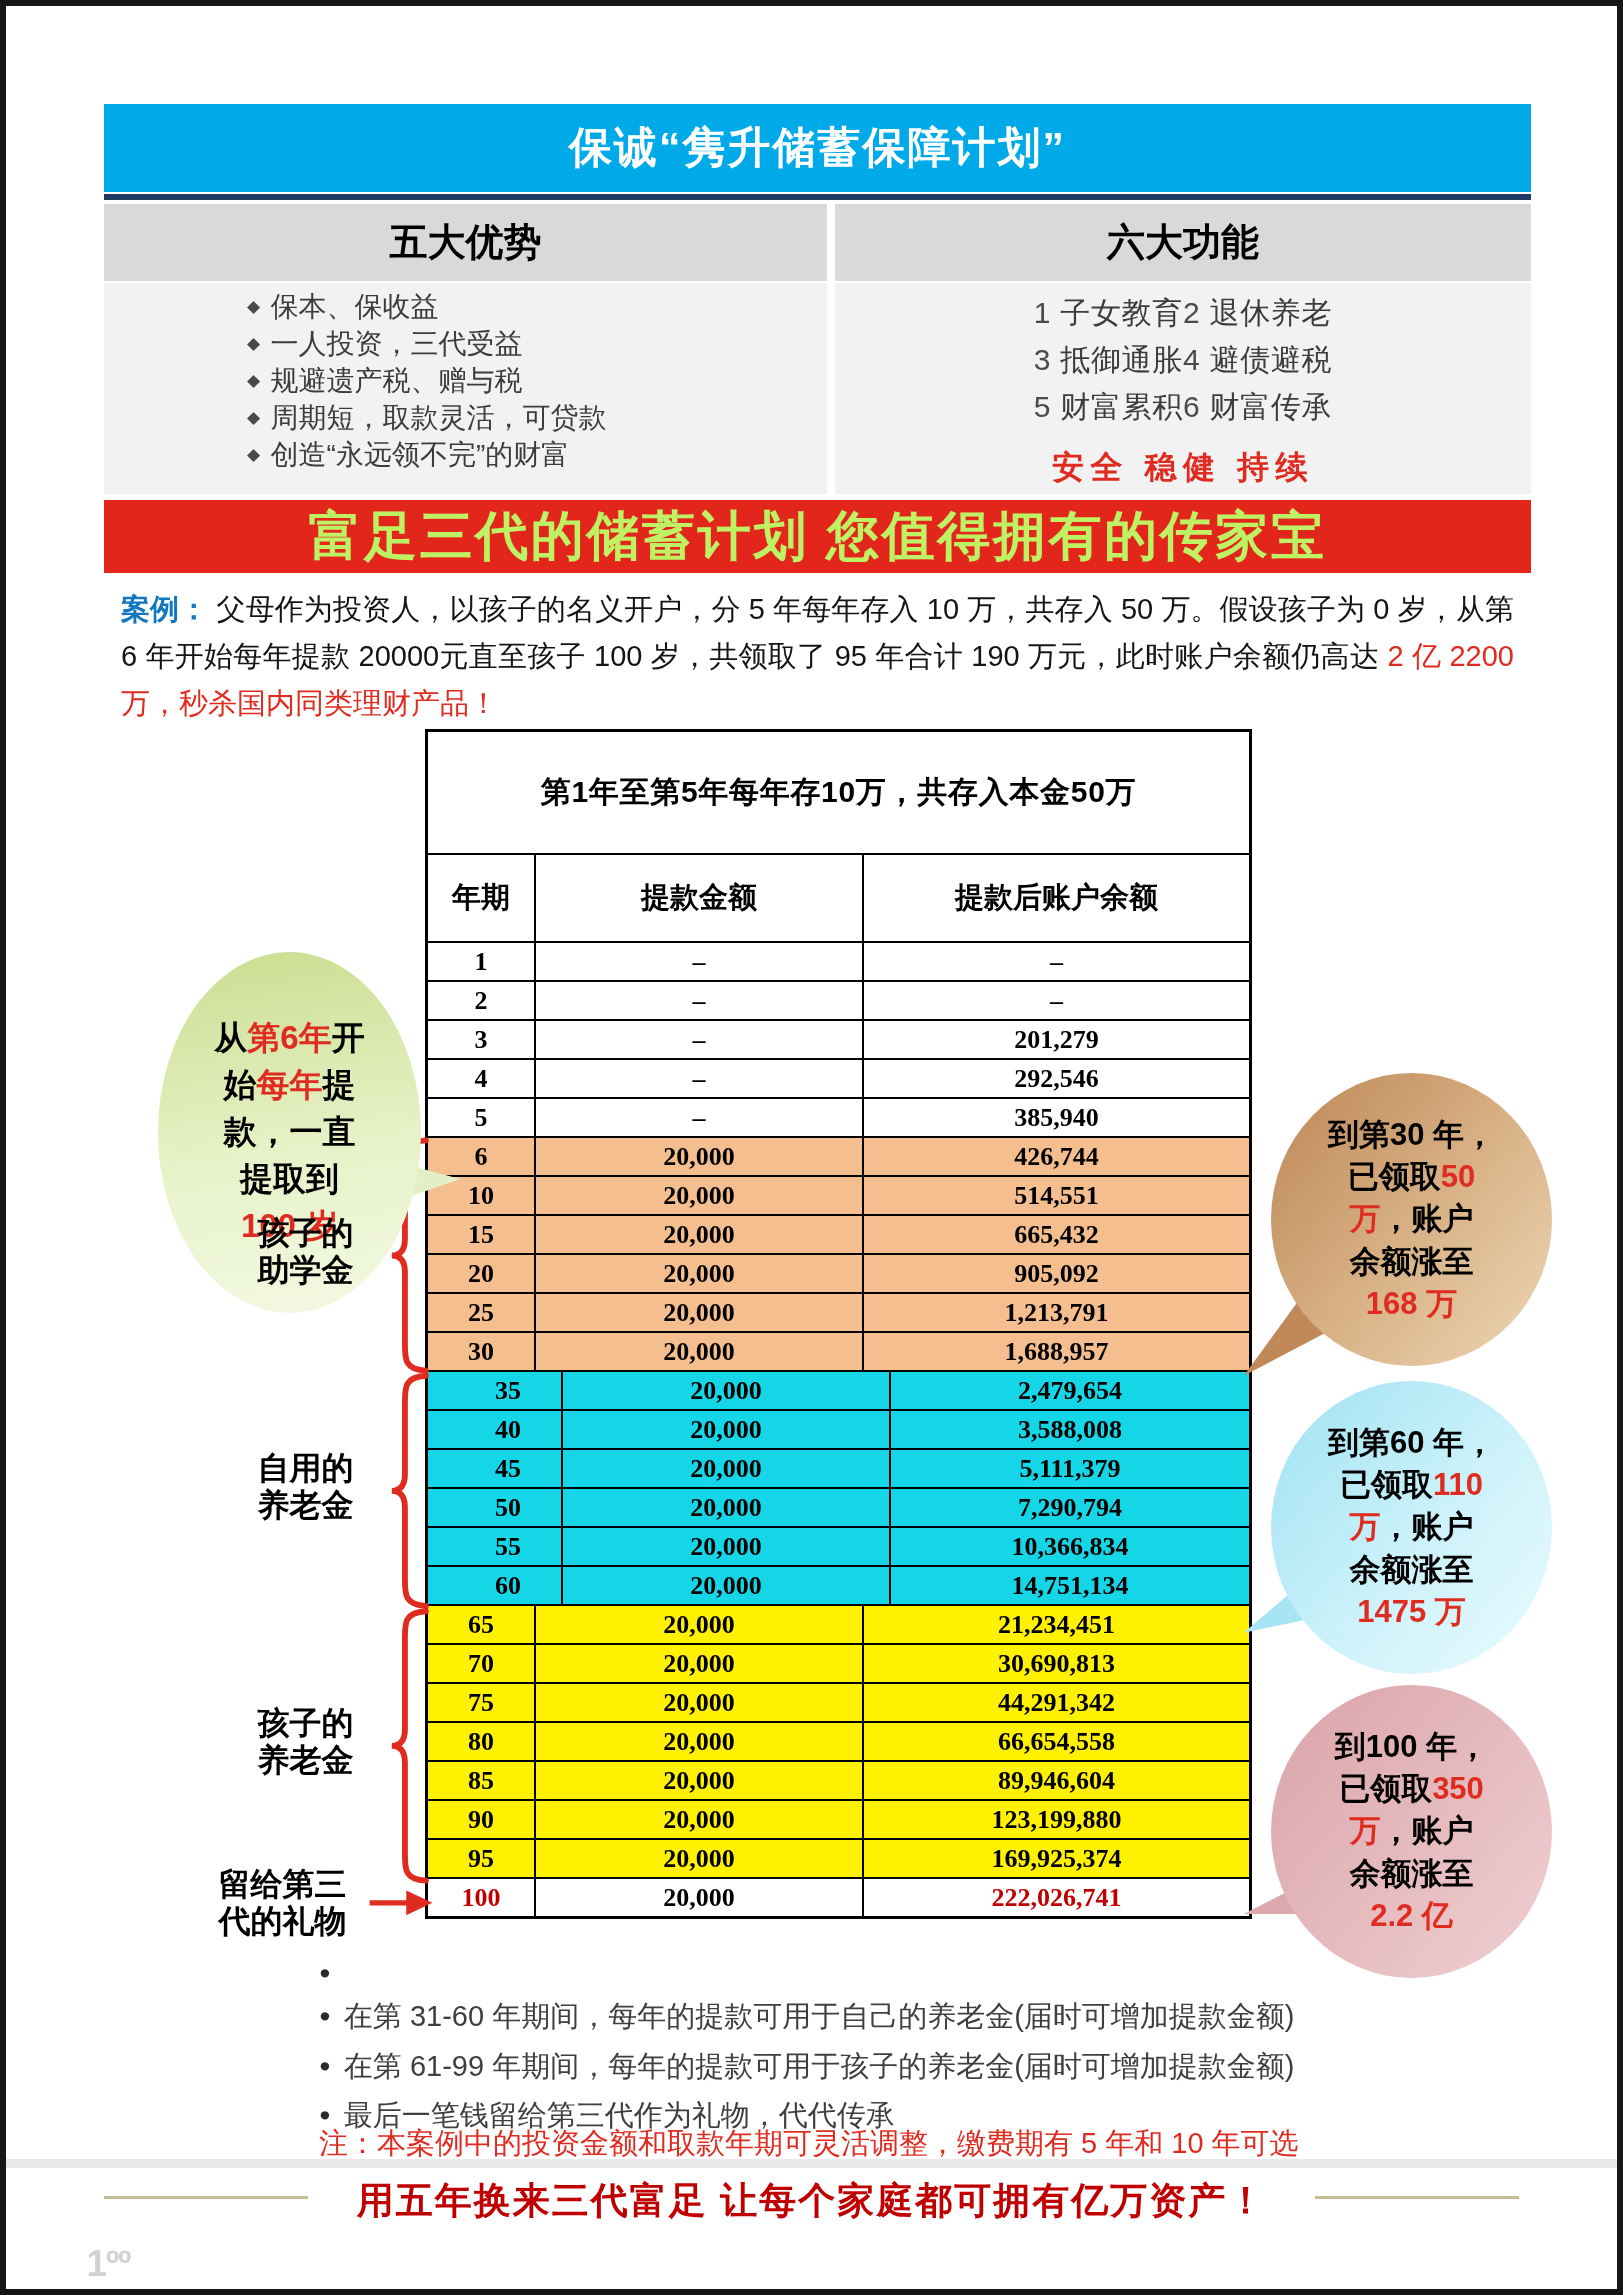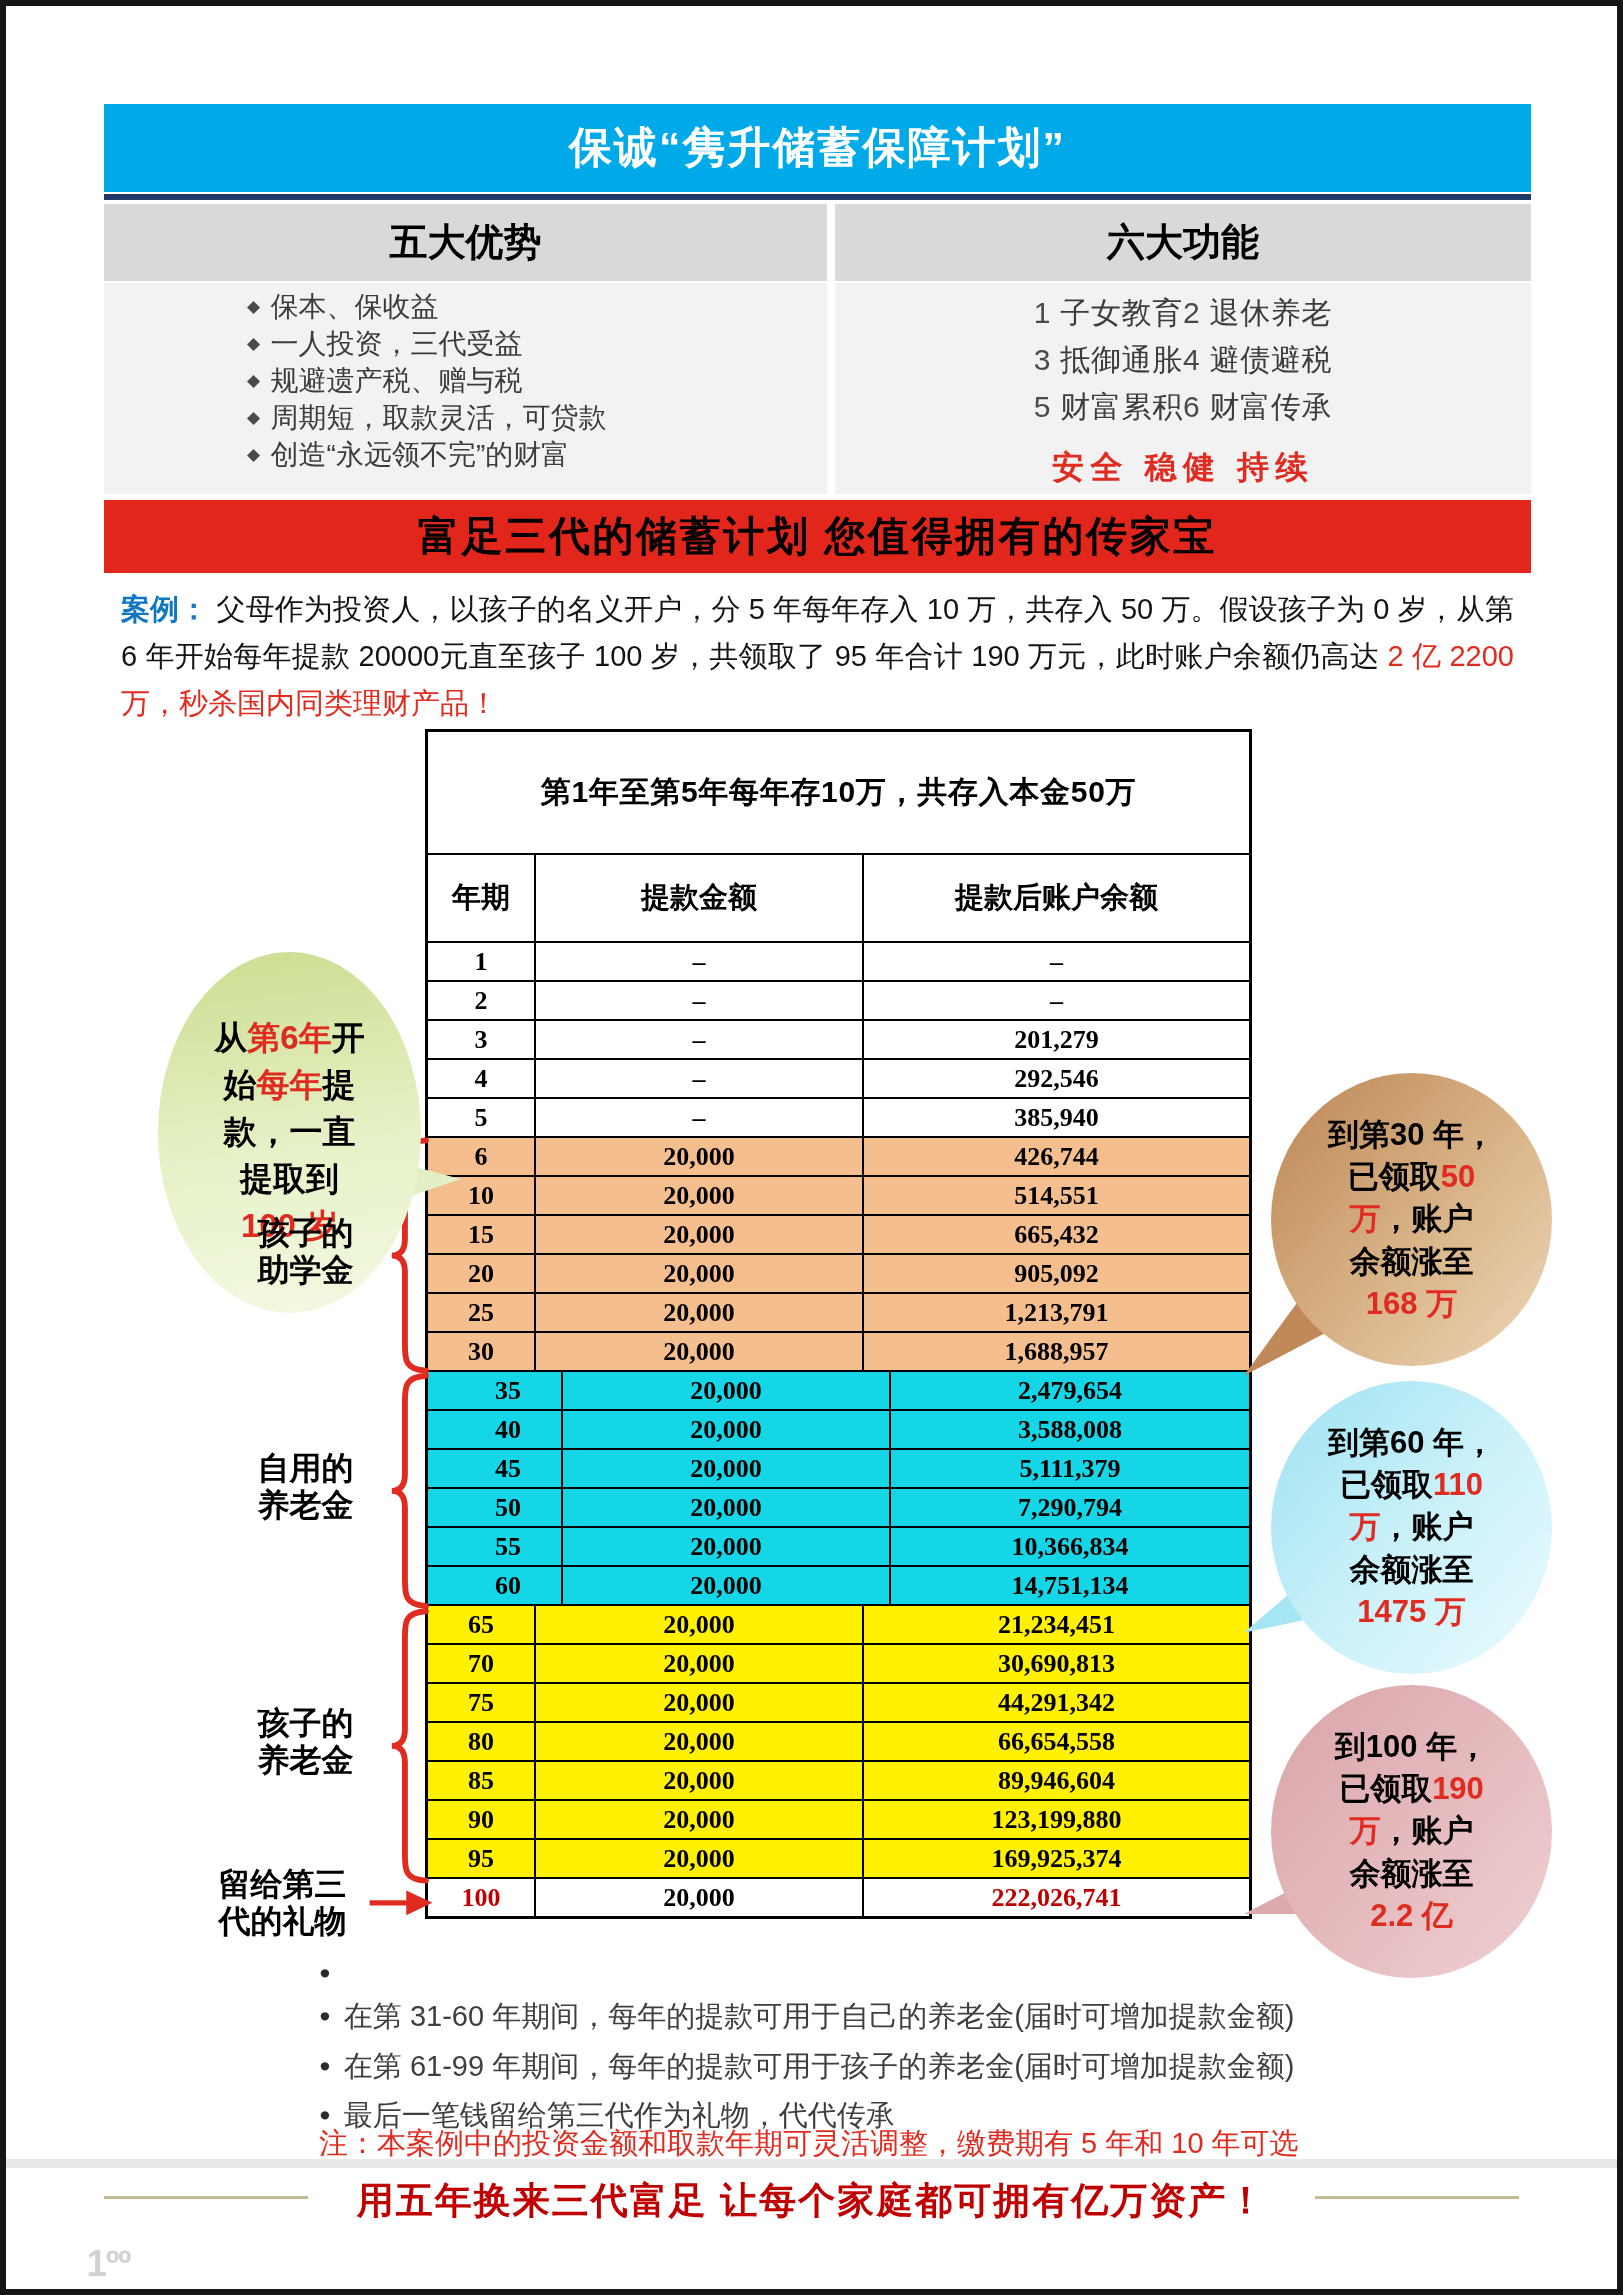--- a/index.html
+++ b/index.html
@@ -23,21 +23,21 @@
   .adv-list{list-style:none;margin:0;padding:9.2px 0 0 143px;display:flex;flex-direction:column;justify-content:space-between;height:188px;box-sizing:border-box;}
   .adv-item{font-size:28px;color:#3c3c3c;display:flex;align-items:center;line-height:1.1;}
   .dia{font-size:17px;margin-right:10.5px;color:#4a4a4a;}
   .func-row{display:flex;margin:5.9px 0;}
   .func-item{font-size:30px;color:#3c3c3c;letter-spacing:0.7px;}
   .fnum{color:#4a4a4a;}
   .func-slogan{margin-top:11.8px;font-size:32px;font-weight:bold;color:var(--red-text);letter-spacing:6.5px;}
   
   .banner{position:absolute;left:98px;top:494px;width:1427px;height:73px;background:var(--banner-red);
     display:flex;align-items:center;justify-content:center;}
-  .banner span{color:#000000;font-size:41px;font-weight:bold;letter-spacing:2.6px;}
+  .banner span{color:#bef264;font-size:53px;font-weight:bold;letter-spacing:2.6px;}
   
   .case{position:absolute;left:98px;top:576px;width:1427px;box-sizing:border-box;padding:3.9px 17px 0 17px;
     font-size:29px;line-height:1.62;text-align:justify;color:#141414;}
   .cs-blue{color:var(--case-blue);font-weight:bold;}
   .cs-red{color:var(--red-text);}
   
   .jtable{position:absolute;left:419px;top:723px;width:827px;border:3.3px solid #000;box-sizing:border-box;background:#fff;z-index:1;}
   .t-title{height:121px;border-bottom:2.6px solid #000;display:flex;align-items:center;justify-content:center;
     font-size:30px;font-weight:bold;letter-spacing:0.7px;}
   .t-head{height:86px;display:grid;grid-template-columns:106px 328px 1fr;}
@@ -330,21 +330,21 @@
         <div class="bl"><span>到第60 年，</span></div>
         <div class="bl"><span>已领取</span><span class="rd">110</span></div>
         <div class="bl"><span class="rd">万</span><span>，账户</span></div>
         <div class="bl"><span>余额涨至</span></div>
         <div class="bl"><span class="rd">1475 万</span></div>
       </div>
   </div>
   <div class="bubble bubble-100">
     <div class="btxt">
         <div class="bl"><span>到100 年，</span></div>
-        <div class="bl"><span>已领取</span><span class="rd">190</span></div>
+        <div class="bl"><span>已领取</span><span class="rd">350</span></div>
         <div class="bl"><span class="rd">万</span><span>，账户</span></div>
         <div class="bl"><span>余额涨至</span></div>
         <div class="bl"><span class="rd">2.2 亿</span></div>
       </div>
   </div>
 
   <div class="side-label" style="top:1209px">
     <span>孩子的<br>助学金</span>
   </div>
   <div class="side-label" style="top:1444px">

